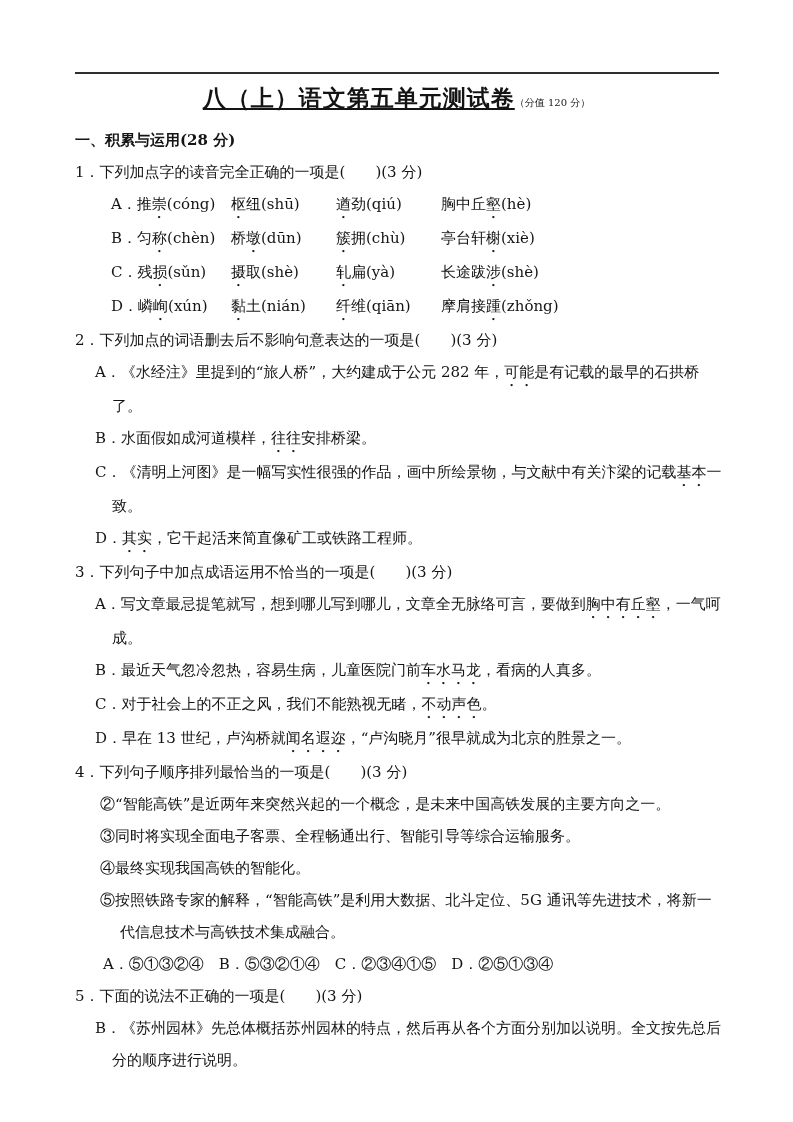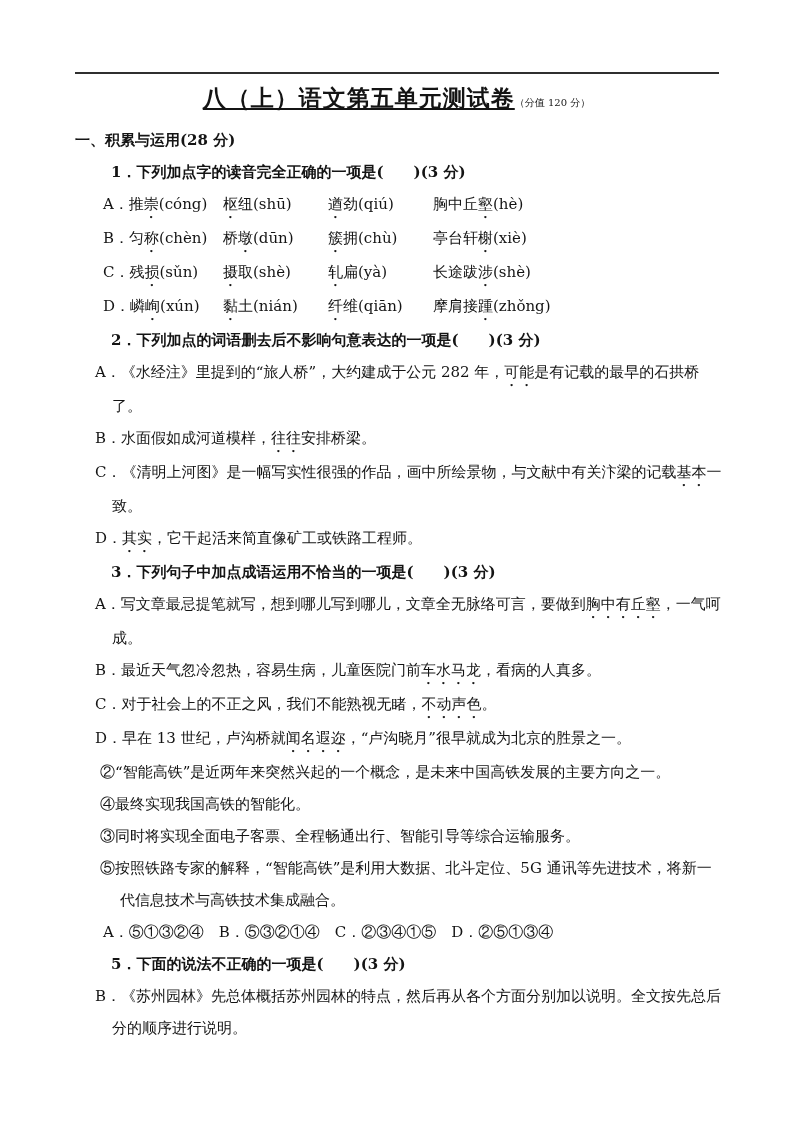--- a/index.html
+++ b/index.html
@@ -7,26 +7,26 @@
     width:793px;height:1122px;overflow:hidden;
     font-family:"DejaVu Serif","Liberation Serif",serif;
     color:#141414;
   }
   .header-rule{margin:72px 74px 0 75px;border-top:2px solid #2f2f2f;}
   .title-row{text-align:center;margin-top:9px;white-space:nowrap;}
   .paper-title{font-size:23px;font-weight:bold;letter-spacing:1px;text-decoration:underline;}
   .paper-title-suffix{font-size:10px;font-weight:normal;}
   .content{padding:10px 70px 0 75px;font-size:15px;line-height:32px;}
   .section-heading{font-weight:bold;}
-  .stem{font-weight:bold;margin-left:36px;}
+  .stem{font-weight:normal;}
   .line{white-space:normal;}
   .opt{margin-left:37px;text-indent:-17px;}
   .item{margin-left:45px;text-indent:-20px;}
   .answers{margin-left:28px;}
-  .cells{margin-left:28px;white-space:nowrap;}
+  .cells{margin-left:36px;white-space:nowrap;}
   .cell{display:inline-block;}
   .c0{width:120px;}
   .c1{width:105px;}
   .c2{width:105px;}
   .dot{
     -webkit-text-emphasis:filled dot;
     -webkit-text-emphasis-position:under right;
     text-emphasis:filled dot;
     text-emphasis-position:under right;
   }
@@ -58,23 +58,24 @@
         <div class="line opt"><span>D．</span><span class="dot">其实</span><span>，它干起活来简直像矿工或铁路工程师。</span></div>
       </div>
       <div class="question">
         <div class="stem">3．下列句子中加点成语运用不恰当的一项是(　　)(3 分)</div>
         <div class="line opt"><span>A．写文章最忌提笔就写，想到哪儿写到哪儿，文章全无脉络可言，要做到</span><span class="dot">胸中有丘壑</span><span>，一气呵成。</span></div>
         <div class="line opt"><span>B．最近天气忽冷忽热，容易生病，儿童医院门前</span><span class="dot">车水马龙</span><span>，看病的人真多。</span></div>
         <div class="line opt"><span>C．对于社会上的不正之风，我们不能熟视无睹，</span><span class="dot">不动声色</span><span>。</span></div>
         <div class="line opt"><span>D．早在 13 世纪，卢沟桥就</span><span class="dot">闻名遐迩</span><span>，“卢沟晓月”很早就成为北京的胜景之一。</span></div>
       </div>
       <div class="question">
+        <div class="stem">4．下列句子顺序排列最恰当的一项是(　　)(3 分)</div>
         <div class="line item"><span>②“智能高铁”是近两年来突然兴起的一个概念，是未来中国高铁发展的主要方向之一。</span></div>
+        <div class="line item"><span>③同时将实现全面电子客票、全程畅通出行、智能引导等综合运输服务。</span></div>
         <div class="line item"><span>④最终实现我国高铁的智能化。</span></div>
-        <div class="line item"><span>③同时将实现全面电子客票、全程畅通出行、智能引导等综合运输服务。</span></div>
         <div class="line item"><span>⑤按照铁路专家的解释，“智能高铁”是利用大数据、北斗定位、5G 通讯等先进技术，将新一代信息技术与高铁技术集成融合。</span></div>
         <div class="line answers"><span>A．⑤①③②④　B．⑤③②①④　C．②③④①⑤　D．②⑤①③④</span></div>
       </div>
       <div class="question">
         <div class="stem">5．下面的说法不正确的一项是(　　)(3 分)</div>
         <div class="line opt"><span>B．《苏州园林》先总体概括苏州园林的特点，然后再从各个方面分别加以说明。全文按先总后分的顺序进行说明。</span></div>
       </div>
     </div>
 </div>
 

